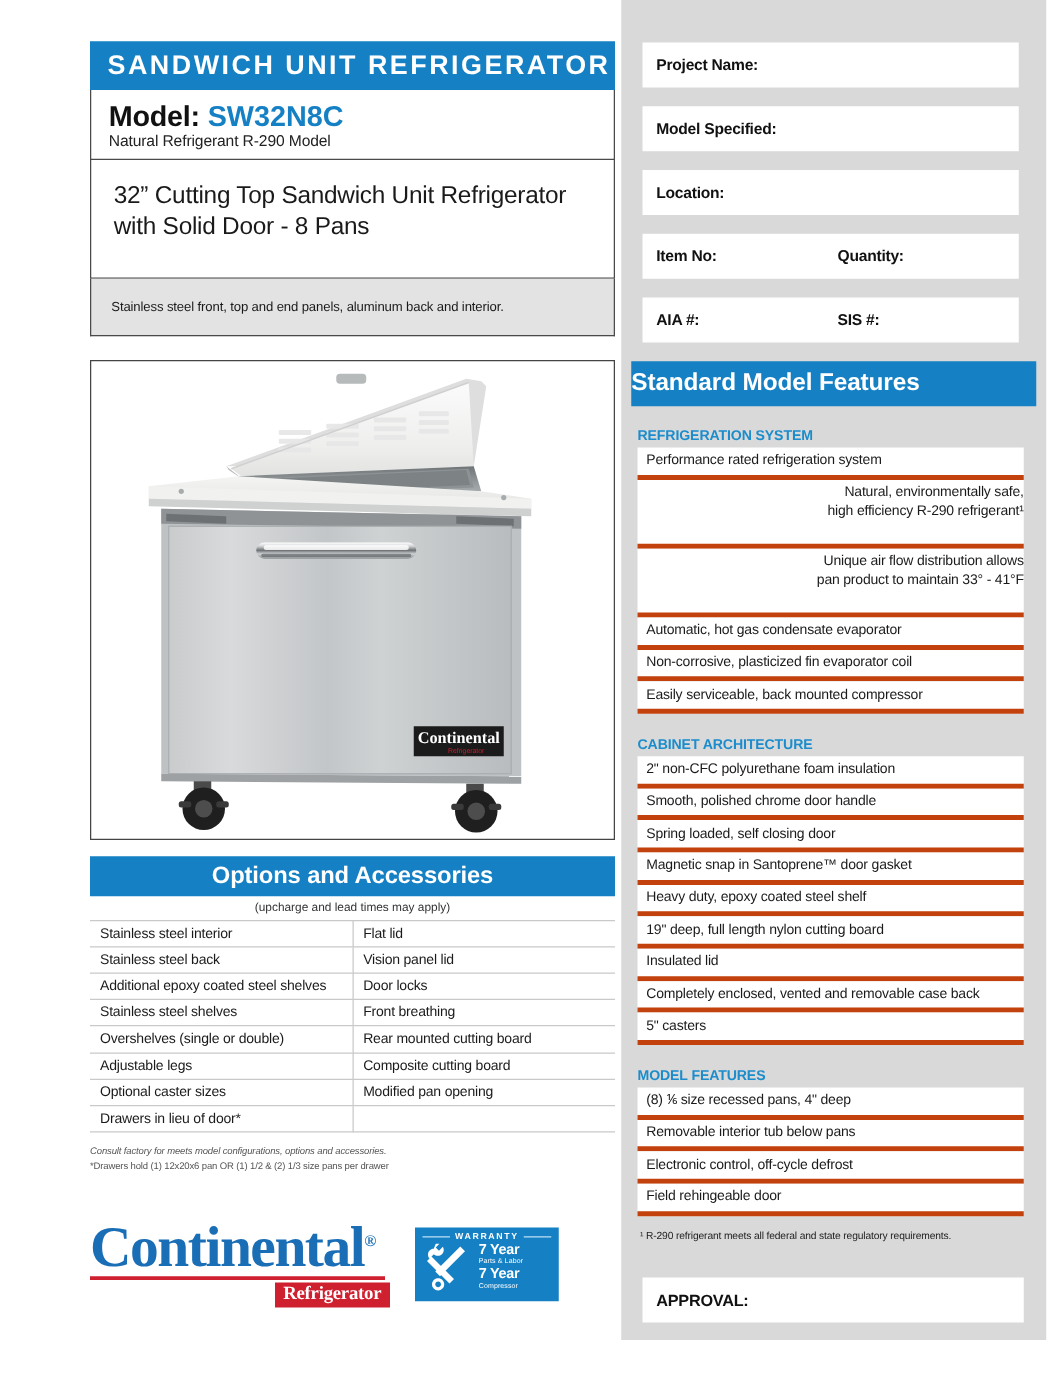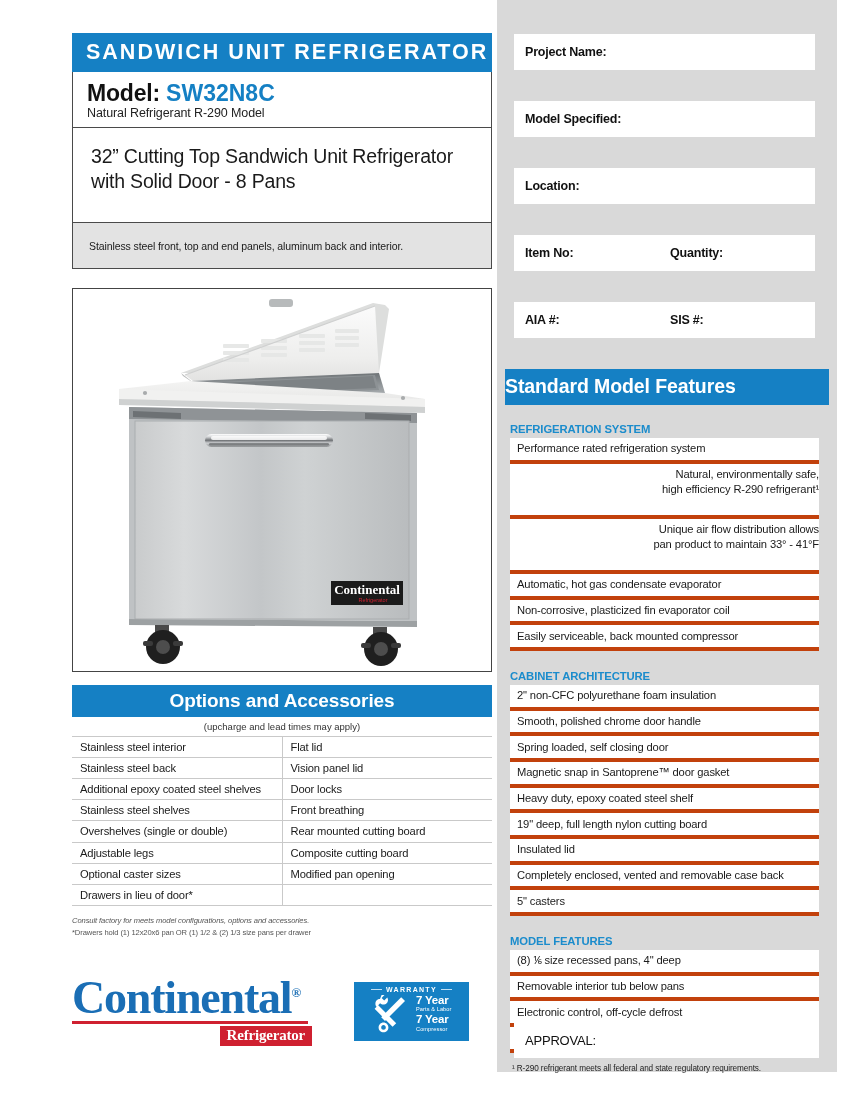--- a/index.html
+++ b/index.html
@@ -106,40 +106,40 @@
   }
   .cont-word sup { font-size: 13px; vertical-align: super; letter-spacing: 0; }
   .cont-rule { height: 3px; background: #cf2030; width: 236px; margin-top: 2px; }
   .cont-sub {
     background: #cf2030; color: #fff; font-size: 15px; font-weight: bold;
     font-family: "Liberation Serif", serif;
     display: inline-block; padding: 1px 7px 2px; margin-top: 2px; float: right;
     letter-spacing: -0.2px;
   }
   .warranty {
-    width: 115px; height: 59px; background: #1580c4; margin-left: 42px; margin-top: 6px;
-    position: relative; color: #fff; padding: 4px 17px;
+    width: 115px; height: 59px; background: #1580c4; margin-left: 20px; margin-top: 6px;
+    position: relative; color: #fff; padding: 4px 6px;
   }
   .war-top { display: flex; align-items: center; gap: 4px; }
   .war-top .ln { flex: 1; height: 1px; background: #bfe0f4; }
   .war-top .tx { font-size: 7px; font-weight: bold; letter-spacing: 1.3px; }
   .war-body { display: flex; align-items: center; margin-top: 2px; }
   .war-icon { width: 42px; height: 38px; position: relative; flex: none; }
   .war-text { margin-left: 3px; }
   .war-yr { font-size: 11.5px; font-weight: bold; line-height: 1.0; letter-spacing: -0.2px; }
   .war-cap { font-size: 5.6px; letter-spacing: 0.1px; line-height: 1.3; margin-bottom: 1px; }
 
   
   .right-col {
     position: absolute; left: 497px; top: 0px; width: 340px; height: 1072px;
     background: #d9d9d9;
   }
   .form-wrap { padding: 34px 22px 0 17px; }
   .form-field {
-    background: #fff; height: 36px; margin-bottom: 31px;
+    background: #fff; height: 36px; margin-bottom: 15px;
     display: flex; align-items: center; padding-left: 11px; position: relative;
   }
   .form-field .lbl { font-size: 12.5px; font-weight: bold; color: #111; letter-spacing: -0.2px; }
   .form-field .lbl2 { position: absolute; left: 156px; font-size: 12.5px; font-weight: bold; color: #111; letter-spacing: -0.2px; }
 
   .smf-band {
     background: #1580c4; color: #fff; text-align: left;
     font-size: 19.5px; font-weight: bold; padding: 6px 0 7px;
     margin: 7px 8px 0 8px; letter-spacing: -0.1px;
   }
@@ -156,21 +156,21 @@
     letter-spacing: -0.15px; line-height: 1.33; min-height: 20px;
   }
   .feat-row.two { padding-top: 3.4px; padding-bottom: 18px; text-align: right; }
 
   .footmark { font-size: 8.2px; color: #222; padding: 11px 0 0 2px; letter-spacing: -0.1px; }
 
   .approval {
     position: absolute; left: 17px; bottom: 14px; width: 305px; height: 36px;
     background: #fff; display: flex; align-items: center; padding-left: 11px;
   }
-  .approval .lbl { font-size: 13px; font-weight: normal; color: #111; letter-spacing: -0.2px; }
+  .approval .lbl { font-size: 13px; font-weight: bold; color: #111; letter-spacing: -0.2px; }
 </style>
 </head>
 <body>
 
 <div class="page">
 
   <div class="left-col">
 
     <div class="title-band">SANDWICH UNIT REFRIGERATOR</div>
 

